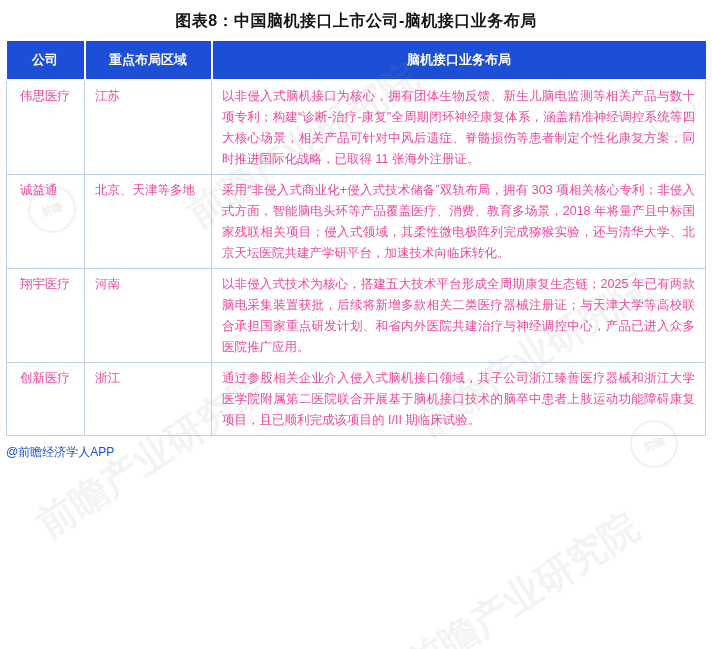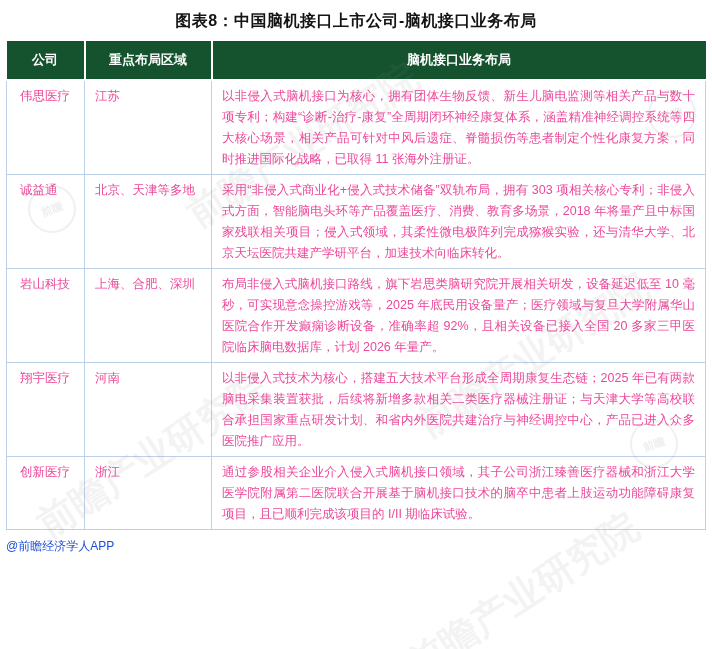--- a/index.html
+++ b/index.html
@@ -24,21 +24,21 @@
   table.company-table {
     width: 700px;
     margin: 0 auto;
     border-collapse: collapse;
     table-layout: fixed;
   }
   col.c-company { width: 78px; }
   col.c-region  { width: 127px; }
 
   th {
-    background: #14532d;
+    background: #1d4ed8;
     color: #ffffff;
     font-size: 13px;
     font-weight: bold;
     padding: 10px 4px;
     border-left: 2px solid #ffffff;
     border-bottom: 2px solid #ffffff;
     text-align: center;
   }
   th:first-child { border-left: none; }
 
@@ -115,25 +115,20 @@
           <td class="company-cell">伟思医疗</td>
           <td class="region-cell">江苏</td>
           <td class="detail">以非侵入式脑机接口为核心，拥有团体生物反馈、新生儿脑电监测等相关产品与数十项专利；构建“诊断-治疗-康复”全周期闭环神经康复体系，涵盖精准神经调控系统等四大核心场景，相关产品可针对中风后遗症、脊髓损伤等患者制定个性化康复方案，同时推进国际化战略，已取得 11 张海外注册证。</td>
         </tr>
         <tr>
           <td class="company-cell">诚益通</td>
           <td class="region-cell">北京、天津等多地</td>
           <td class="detail">采用“非侵入式商业化+侵入式技术储备”双轨布局，拥有 303 项相关核心专利；非侵入式方面，智能脑电头环等产品覆盖医疗、消费、教育多场景，2018 年将量产且中标国家残联相关项目；侵入式领域，其柔性微电极阵列完成猕猴实验，还与清华大学、北京天坛医院共建产学研平台，加速技术向临床转化。</td>
         </tr>
         <tr>
-          <td class="company-cell">岩山科技</td>
-          <td class="region-cell">上海、合肥、深圳</td>
-          <td class="detail">布局非侵入式脑机接口路线，旗下岩思类脑研究院开展相关研发，设备延迟低至 10 毫秒，可实现意念操控游戏等，2025 年底民用设备量产；医疗领域与复旦大学附属华山医院合作开发癫痫诊断设备，准确率超 92%，且相关设备已接入全国 20 多家三甲医院临床脑电数据库，计划 2026 年量产。</td>
-        </tr>
-        <tr>
           <td class="company-cell">翔宇医疗</td>
           <td class="region-cell">河南</td>
           <td class="detail">以非侵入式技术为核心，搭建五大技术平台形成全周期康复生态链；2025 年已有两款脑电采集装置获批，后续将新增多款相关二类医疗器械注册证；与天津大学等高校联合承担国家重点研发计划、和省内外医院共建治疗与神经调控中心，产品已进入众多医院推广应用。</td>
         </tr>
         <tr>
           <td class="company-cell">创新医疗</td>
           <td class="region-cell">浙江</td>
           <td class="detail">通过参股相关企业介入侵入式脑机接口领域，其子公司浙江臻善医疗器械和浙江大学医学院附属第二医院联合开展基于脑机接口技术的脑卒中患者上肢运动功能障碍康复项目，且已顺利完成该项目的 I/II 期临床试验。</td>
         </tr>
       </tbody>

